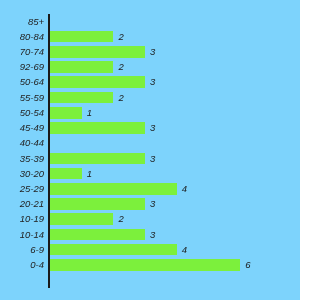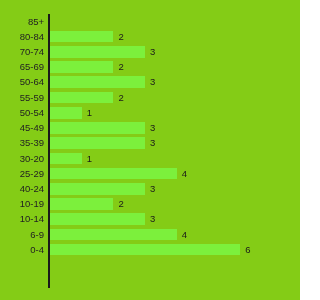--- a/index.html
+++ b/index.html
@@ -12,22 +12,23 @@
     width: 300px;
     height: 300px;
     font-family: "Liberation Sans", sans-serif;
     overflow: hidden;
   }
 
   #chart-root {
     position: relative;
     width: 300px;
     height: 300px;
-    background: #84cc16;
+    background: #7dd3fc;
     box-sizing: border-box;
+    font-style: italic;
   }
 
   
   #axis-line {
     position: absolute;
     left: 48px;
     top: 14px;
     width: 2px;
     height: 274px;
     background: #1a1a1a;
@@ -107,21 +108,21 @@
         </div>
       </div>
       <div class="bar-row">
         <span class="cat-label">70-74</span>
         <div class="bar-track">
           <div class="bar-fill" style="width: 95.1px; background: rgb(124, 240, 60);"></div>
           <span class="bar-value" style="left: 100.1px;">3</span>
         </div>
       </div>
       <div class="bar-row">
-        <span class="cat-label">65-69</span>
+        <span class="cat-label">92-69</span>
         <div class="bar-track">
           <div class="bar-fill" style="width: 63.4px; background: rgb(124, 240, 60);"></div>
           <span class="bar-value" style="left: 68.4px;">2</span>
         </div>
       </div>
       <div class="bar-row">
         <span class="cat-label">50-64</span>
         <div class="bar-track">
           <div class="bar-fill" style="width: 95.1px; background: rgb(124, 240, 60);"></div>
           <span class="bar-value" style="left: 100.1px;">3</span>
@@ -141,20 +142,24 @@
           <span class="bar-value" style="left: 36.7px;">1</span>
         </div>
       </div>
       <div class="bar-row">
         <span class="cat-label">45-49</span>
         <div class="bar-track">
           <div class="bar-fill" style="width: 95.1px; background: rgb(124, 240, 60);"></div>
           <span class="bar-value" style="left: 100.1px;">3</span>
         </div>
       </div>
+      <div class="bar-row empty">
+        <span class="cat-label">40-44</span>
+        <div class="bar-track"></div>
+      </div>
       <div class="bar-row">
         <span class="cat-label">35-39</span>
         <div class="bar-track">
           <div class="bar-fill" style="width: 95.1px; background: rgb(124, 240, 60);"></div>
           <span class="bar-value" style="left: 100.1px;">3</span>
         </div>
       </div>
       <div class="bar-row">
         <span class="cat-label">30-20</span>
         <div class="bar-track">
@@ -163,21 +168,21 @@
         </div>
       </div>
       <div class="bar-row">
         <span class="cat-label">25-29</span>
         <div class="bar-track">
           <div class="bar-fill" style="width: 126.8px; background: rgb(124, 240, 60);"></div>
           <span class="bar-value" style="left: 131.8px;">4</span>
         </div>
       </div>
       <div class="bar-row">
-        <span class="cat-label">40-24</span>
+        <span class="cat-label">20-21</span>
         <div class="bar-track">
           <div class="bar-fill" style="width: 95.1px; background: rgb(124, 240, 60);"></div>
           <span class="bar-value" style="left: 100.1px;">3</span>
         </div>
       </div>
       <div class="bar-row">
         <span class="cat-label">10-19</span>
         <div class="bar-track">
           <div class="bar-fill" style="width: 63.4px; background: rgb(124, 240, 60);"></div>
           <span class="bar-value" style="left: 68.4px;">2</span>

